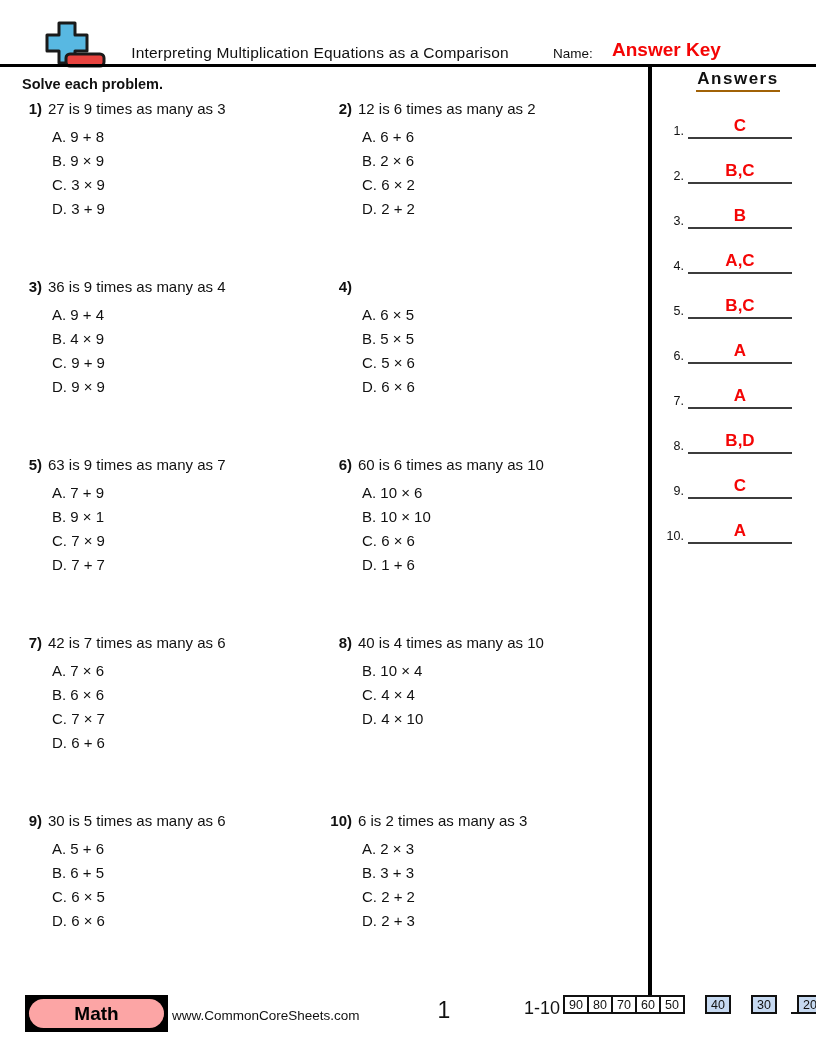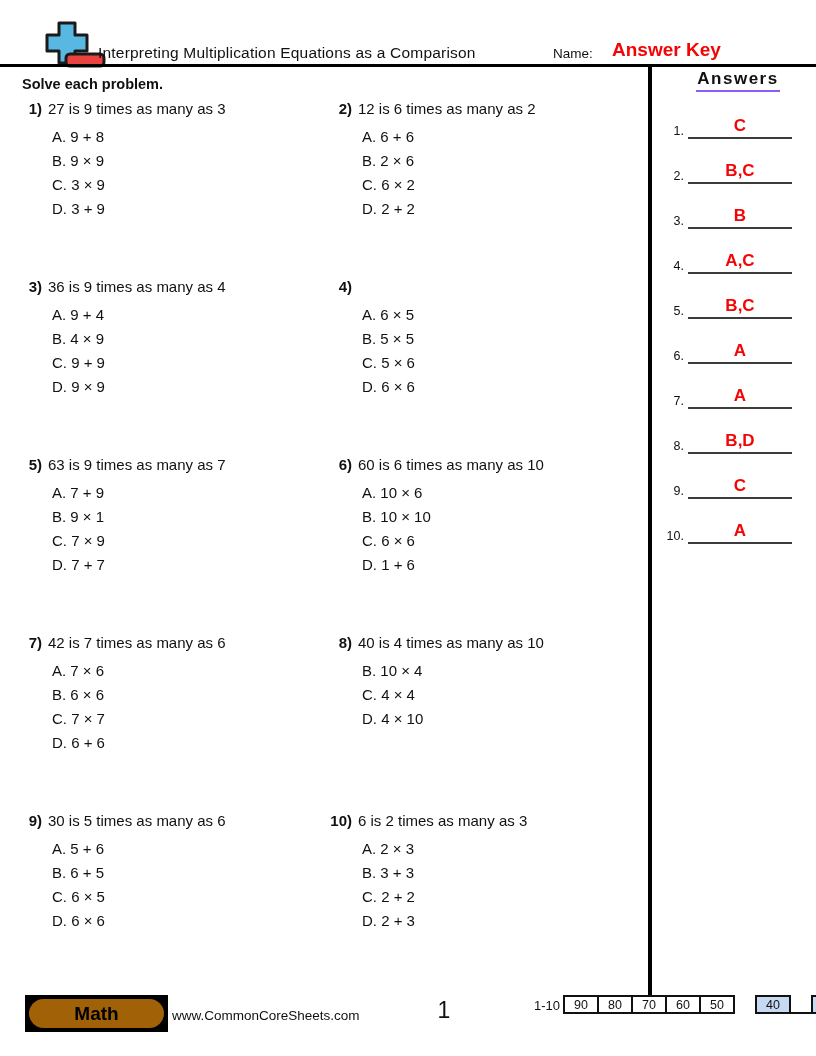--- a/index.html
+++ b/index.html
@@ -4,58 +4,58 @@
 <style>
   * { margin:0; padding:0; box-sizing:border-box; }
   html,body { background:#888; }
   #page {
     position:relative; width:816px; height:1056px; margin:0 auto;
     background:#ffffff; overflow:hidden;
     font-family:"Liberation Sans","DejaVu Sans",sans-serif; color:#111;
   }
   
   #logo { position:absolute; left:36px; top:20px; width:72px; height:48px; }
-  #title { position:absolute; left:98px; top:44px; width:444px; 
+  #title { position:absolute; left:98px; top:44px; width:444px; text-align:center;
            font-size:15.5px; font-weight:500; letter-spacing:.2px; }
   #name-label { position:absolute; left:553px; top:46px; font-size:13.5px; }
   #name-value { position:absolute; left:612px; top:39px; width:190px; 
                 font-size:19px; font-weight:bold; color:var(--accent_red); }
   #header-rule { position:absolute; left:0; top:64px; width:816px; height:3px; background:#000; }
   #instructions { position:absolute; left:22px; top:76px; font-size:14.5px; font-weight:bold; }
   
   #divider { position:absolute; left:648px; top:67px; height:928px; width:3px;
              border-left:2px solid #000; border-right:2px solid #000; }
   
   .problem { position:absolute; width:300px; }
   .p-c1 { left:14px; } .p-c2 { left:324px; }
   .p-r0 { top:99px; } .p-r1 { top:277px; } .p-r2 { top:455px; } .p-r3 { top:633px; } .p-r4 { top:811px; }
   .q { display:flex; font-size:15px; line-height:20px; }
   .q-num { flex:none; width:34px; text-align:right; padding-right:6px; font-weight:bold; }
   .opts { padding-left:38px; padding-top:6px; }
   .opt { font-size:15px; line-height:24px; }
   
   #answers-heading { position:absolute; left:676px; top:69px; width:124px; text-align:center; }
   #answers-heading span { display:inline-block; font-size:17px; font-weight:bold;
-        letter-spacing:1.5px; border-bottom:2px solid #8b5cf6; padding:0 1px 1px 1px; }
+        letter-spacing:1.5px; border-bottom:2px solid #a16207; padding:0 1px 1px 1px; }
   .ans-item { position:absolute; left:658px; width:134px; height:26px;
               display:flex; align-items:flex-end; }
   .ans-num { flex:none; width:26px; text-align:right; font-size:12.5px; padding-bottom:1px; }
   .ans-line { flex:1; margin-left:4px; border-bottom:2px solid #3c3c3c; text-align:center; }
   .ans-val { font-size:17px; font-weight:bold; color:var(--accent_red); line-height:19px;
              display:inline-block; padding-bottom:2px; }
   
   #footer-bar { position:absolute; left:25px; top:995px; width:143px; height:37px; background:#000; }
-  #footer-pill { position:absolute; left:4px; top:4px; right:4px; bottom:4px; background:#a16207;
+  #footer-pill { position:absolute; left:4px; top:4px; right:4px; bottom:4px; background:#fca5a5;
                  border-radius:15px; display:flex; align-items:center; justify-content:center; }
   #footer-subject { font-size:19px; font-weight:bold; color:#000; }
   #footer-site { position:absolute; left:172px; top:1008px; font-size:13.5px; }
   #page-number { position:absolute; left:408px; top:997px; width:72px; text-align:center; font-size:23px; }
-  #score-label { position:absolute; left:500px; top:998px; width:60px; text-align:right; font-size:13px; }
+  #score-label { position:absolute; left:500px; top:998px; width:60px; text-align:right; font-size:18px; }
   #score-table { position:absolute; left:563px; top:995px; display:flex; }
-  .sc { width:36px; height:19px; border:2px solid #111; margin-left:-2px;
+  .sc { width:26px; height:19px; border:2px solid #111; margin-left:-2px;
         display:flex; align-items:center; justify-content:center; font-size:12.5px; background:#fff; }
   .sc:first-child { margin-left:0; }
   #score-table .sc:nth-child(n+6) { background:var(--score_highlight);margin-left:20px; }
   #score-tail { position:absolute; left:791px; top:1012px; width:25px; height:2px; background:#111; }
 </style>
 </head>
 <body>
 
 <div id="page">
 

